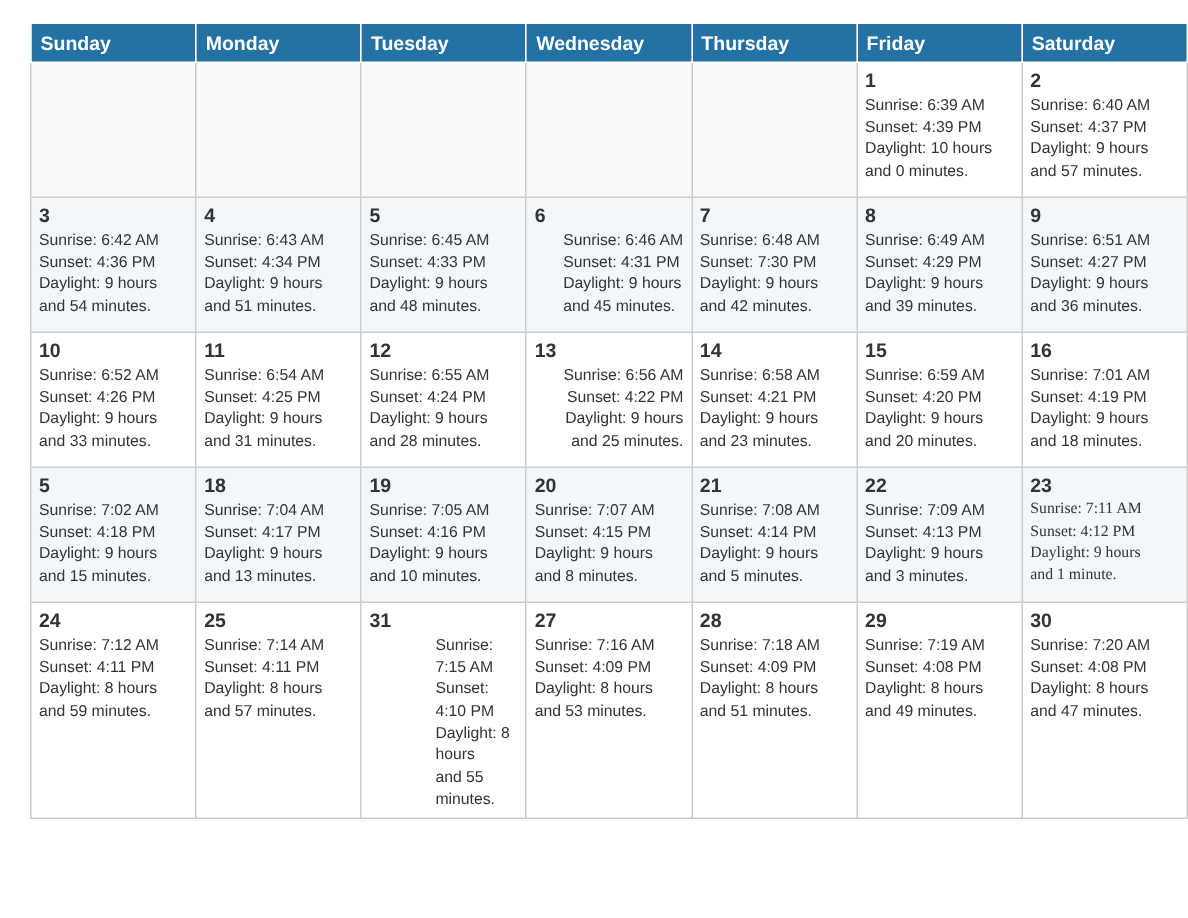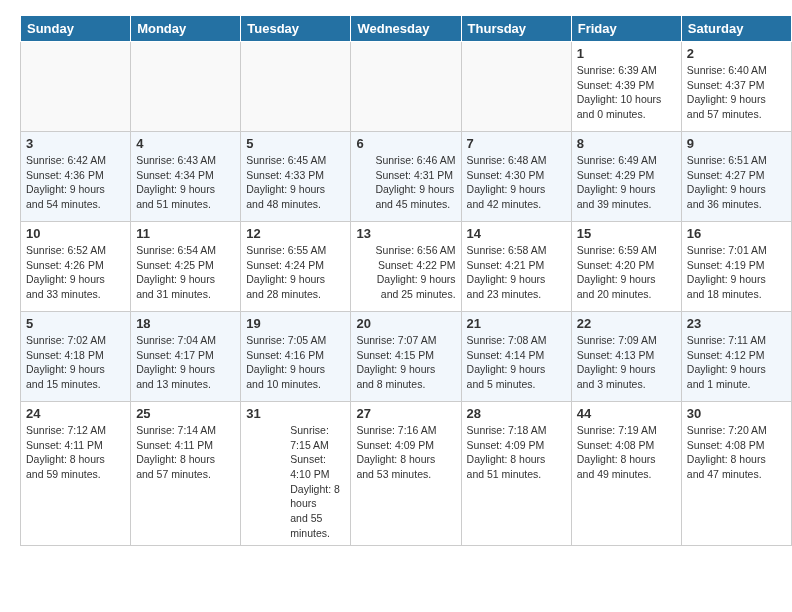--- a/index.html
+++ b/index.html
@@ -93,21 +93,21 @@
           <td>
             <span class="day-num">6</span>
             <div class="day-info" style="white-space: pre-line; margin-left: 19px;">Sunrise: 6:46 AM
 Sunset: 4:31 PM
 Daylight: 9 hours
 and 45 minutes.</div>
           </td>
           <td>
             <span class="day-num">7</span>
             <div class="day-info" style="white-space: pre-line;">Sunrise: 6:48 AM
-Sunset: 4:30 PM
+Sunset: 7:30 PM
 Daylight: 9 hours
 and 42 minutes.</div>
           </td>
           <td>
             <span class="day-num">8</span>
             <div class="day-info" style="white-space: pre-line;">Sunrise: 6:49 AM
 Sunset: 4:29 PM
 Daylight: 9 hours
 and 39 minutes.</div>
           </td>
@@ -208,21 +208,21 @@
           </td>
           <td>
             <span class="day-num">22</span>
             <div class="day-info" style="white-space: pre-line;">Sunrise: 7:09 AM
 Sunset: 4:13 PM
 Daylight: 9 hours
 and 3 minutes.</div>
           </td>
           <td>
             <span class="day-num">23</span>
-            <div class="day-info" style="white-space: pre-line;">Sunrise: 7:11 AM
+            <div class="day-info" style="white-space: pre-line; font-family: Liberation Serif, serif;">Sunrise: 7:11 AM
 Sunset: 4:12 PM
 Daylight: 9 hours
 and 1 minute.</div>
           </td>
         </tr>
         <tr>
           <td>
             <span class="day-num">24</span>
             <div class="day-info" style="white-space: pre-line;">Sunrise: 7:12 AM
 Sunset: 4:11 PM
@@ -251,21 +251,21 @@
 and 53 minutes.</div>
           </td>
           <td>
             <span class="day-num">28</span>
             <div class="day-info" style="white-space: pre-line;">Sunrise: 7:18 AM
 Sunset: 4:09 PM
 Daylight: 8 hours
 and 51 minutes.</div>
           </td>
           <td>
-            <span class="day-num">44</span>
+            <span class="day-num">29</span>
             <div class="day-info" style="white-space: pre-line;">Sunrise: 7:19 AM
 Sunset: 4:08 PM
 Daylight: 8 hours
 and 49 minutes.</div>
           </td>
           <td>
             <span class="day-num">30</span>
             <div class="day-info" style="white-space: pre-line;">Sunrise: 7:20 AM
 Sunset: 4:08 PM
 Daylight: 8 hours

